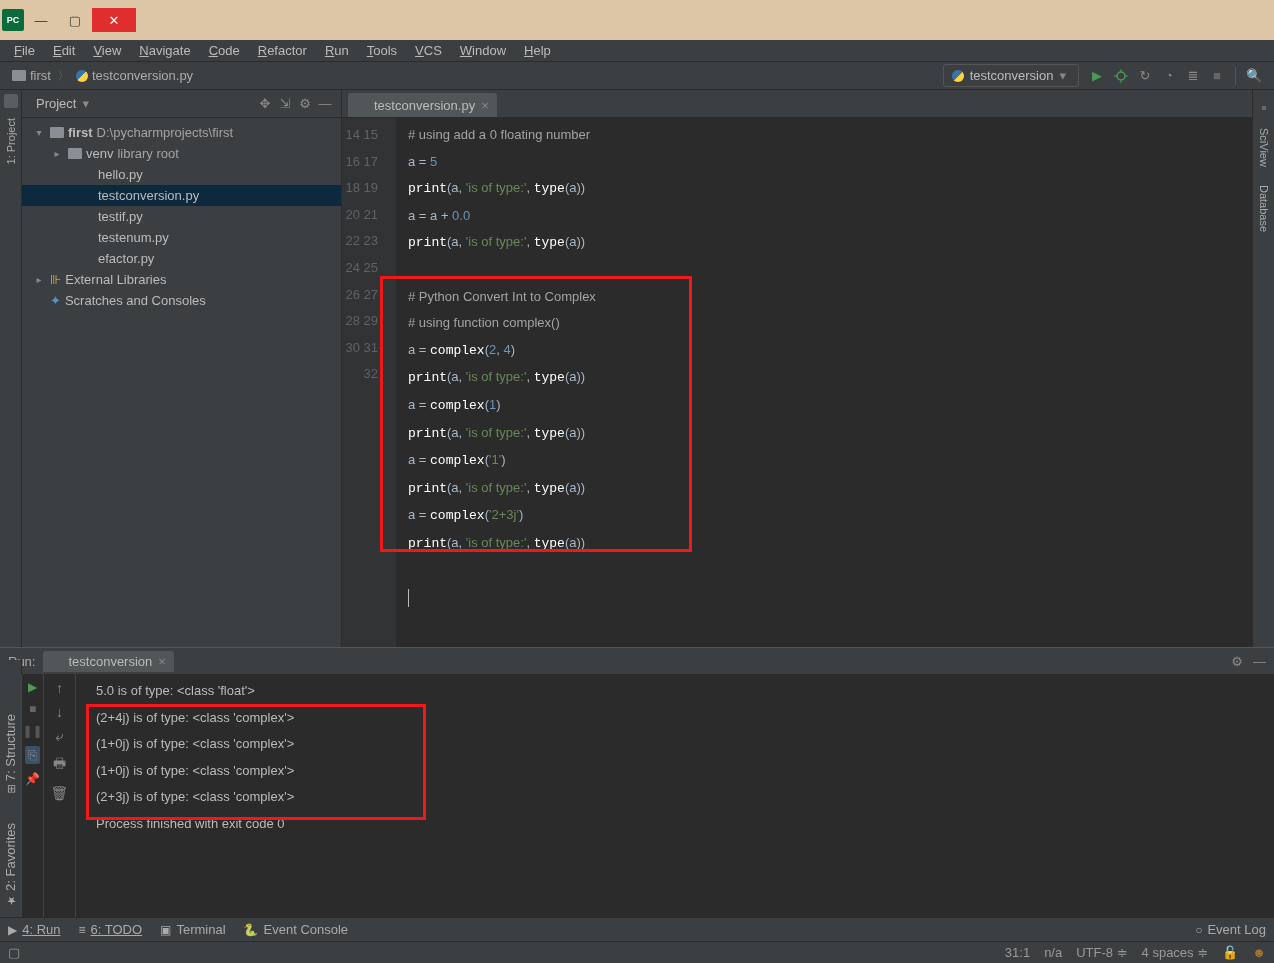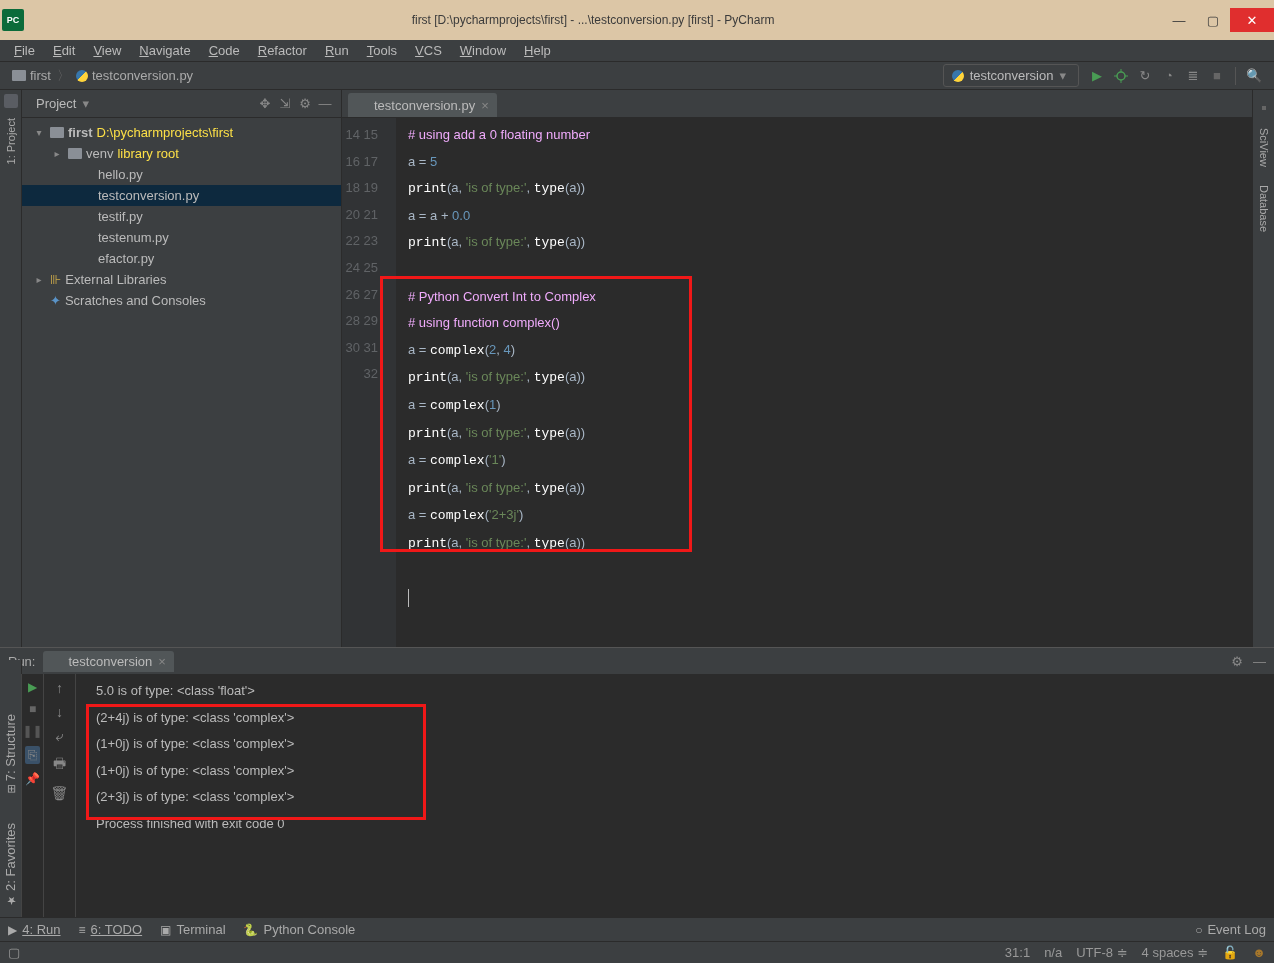--- a/index.html
+++ b/index.html
@@ -30,29 +30,29 @@
 .project-panel { width:320px; background:#3c3f41; border-right:1px solid #2b2b2b; display:flex; flex-direction:column;}
 .project-header{ height:28px; display:flex; align-items:center; padding:0 8px; border-bottom:1px solid #2b2b2b;}
 .project-header .title{ display:flex; align-items:center; gap:6px; flex:1;}
 .project-header .hicon{ width:16px; text-align:center; color:#888; margin-left:4px;}
 .tree { padding:4px 0; }
 .tree .row{ display:flex; align-items:center; height:21px; padding-left:6px; gap:4px; }
 .tree .row.sel{ background:#0d293e; }
 .tree .arrow{ width:14px; color:#888; text-align:center; font-size:10px;}
 .tree .indent{ display:inline-block; }
 .tree .folder-icon{ width:14px; height:11px; background:#8a8f96; border-radius:1px; display:inline-block;}
-.tree .dim{ color:#fde047;text-align:center; }
+.tree .dim{ color:#a3a3a3;text-align:center; }
 .editor-wrap{ flex:1; display:flex; flex-direction:column; background:#2b2b2b; overflow:hidden;}
 .editor-tabs{ height:28px; background:#3c3f41; border-bottom:1px solid #2b2b2b; display:flex; align-items:flex-end;}
 .editor-tab{ height:24px; background:#515658; display:flex; align-items:center; gap:6px; padding:0 8px; border-top-left-radius:3px; border-top-right-radius:3px; margin-left:6px;}
 .editor-tab .close{ color:#888;}
 .editor{ flex:1; display:flex; font-family:"Courier New",monospace; font-size:15px; line-height:26.6px; overflow:hidden; position:relative;}
 .gutter{ width:54px; color:#606366; text-align:right; padding:4px 18px 0 0; background:#313335; }
 .code{ flex:1; padding:4px 0 0 12px; white-space:pre; color:#a9b7c6; position:relative;}
-.comment{ color:#f0abfc;}
+.comment{ color:#a3a3a3;}
 .num{ color:#6897bb;}
 .str{ color:#6a8759;}
 .bi{ color:#ffffff;font-family:Liberation Mono, monospace;}
 .red-box{ position:absolute; border:3px solid #f01818; pointer-events:none;}
 .right-gutter{ width:22px; background:#3c3f41; border-left:1px solid #2b2b2b; display:flex; flex-direction:column; align-items:center; padding-top:30px; gap:18px;}
 .right-gutter .vtext{ writing-mode:vertical-rl; font-size:11px; color:#aaa;}
 .right-gutter .dot{width:4px;height:4px;background:#666;margin-top:-14px;}
 .run-panel{ height:270px; background:#2b2b2b; border-top:1px solid #555; display:flex; flex-direction:column;}
 .run-header{ height:26px; background:#3c3f41; display:flex; align-items:center; padding:0 8px;}
 .run-header .rh-title{ color:#aaa; margin-right:8px;}
@@ -73,21 +73,20 @@
 .statusbar .spacer{flex:1;}
 .statusbar .sseg{ margin-left:14px;}
 .editor .caret{ display:inline-block; width:1px; height:18px; background:#bbb; vertical-align:middle;}
 svg{display:block;}
 </style>
 </head>
 <body>
 
 <div class="titlebar">
   <div class="app-icon">PC</div>
-  <div class="title-text">first [D:\pycharmprojects\first] - ...\testconversion.py [first] - PyCharm</div>
   <div class="win-btns">
     <div class="win-btn">—</div>
     <div class="win-btn">▢</div>
     <div class="win-btn close">✕</div>
   </div>
 </div>
 
 <div class="menubar" id="menubar">
     <div class="menu-item"><u>F</u>ile</div>
     <div class="menu-item"><u>E</u>dit</div>
@@ -289,21 +288,21 @@
       <div class="ti">🗑</div>
     </div>
     <div class="run-out" id="runout"><div>5.0 is of type: &lt;class 'float'&gt;</div><div>(2+4j) is of type: &lt;class 'complex'&gt;</div><div>(1+0j) is of type: &lt;class 'complex'&gt;</div><div>(1+0j) is of type: &lt;class 'complex'&gt;</div><div>(2+3j) is of type: &lt;class 'complex'&gt;</div><div></div><div>Process finished with exit code 0</div><div class="red-box" style="left:10px; top:30px; width:340px; height:116px;"></div></div>
   </div>
 </div>
 
 <div class="bottom-tools">
   <div class="bt-item">▶ <u>4: Run</u></div>
   <div class="bt-item">≡ <u>6: TODO</u></div>
   <div class="bt-item">▣ <span>Terminal</span></div>
-  <div class="bt-item">🐍 <span>Python Console</span></div>
+  <div class="bt-item">🐍 <span>Event Console</span></div>
   <div class="spacer"></div>
   <div class="bt-item">○ <span>Event Log</span></div>
 </div>
 
 <div class="statusbar">
   <span style="margin-right:6px;">▢</span>
   <div class="spacer"></div>
   <span class="sseg">31:1</span>
   <span class="sseg">n/a</span>
   <span class="sseg"><span>UTF-8</span> ≑</span>

